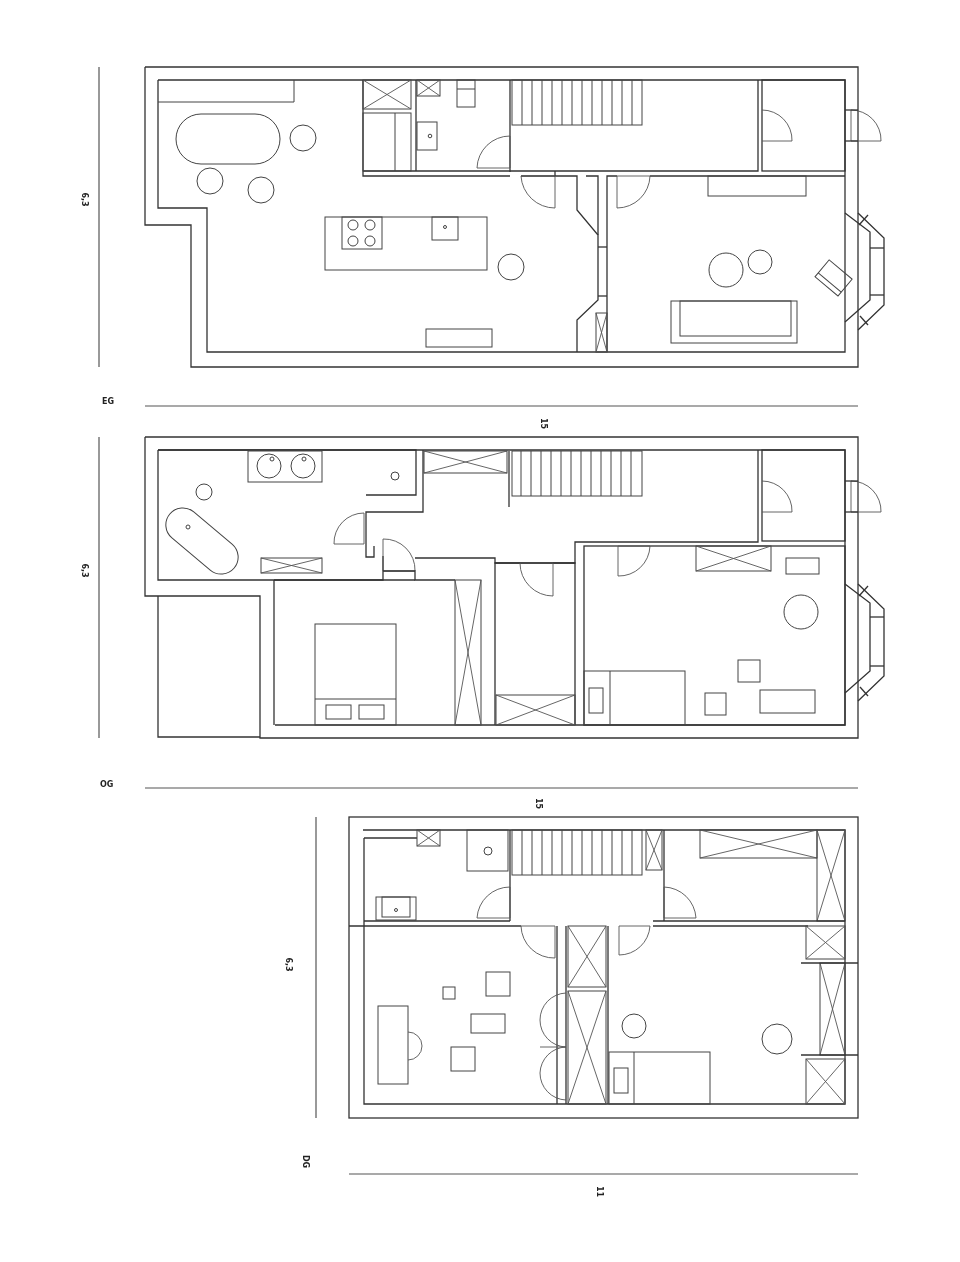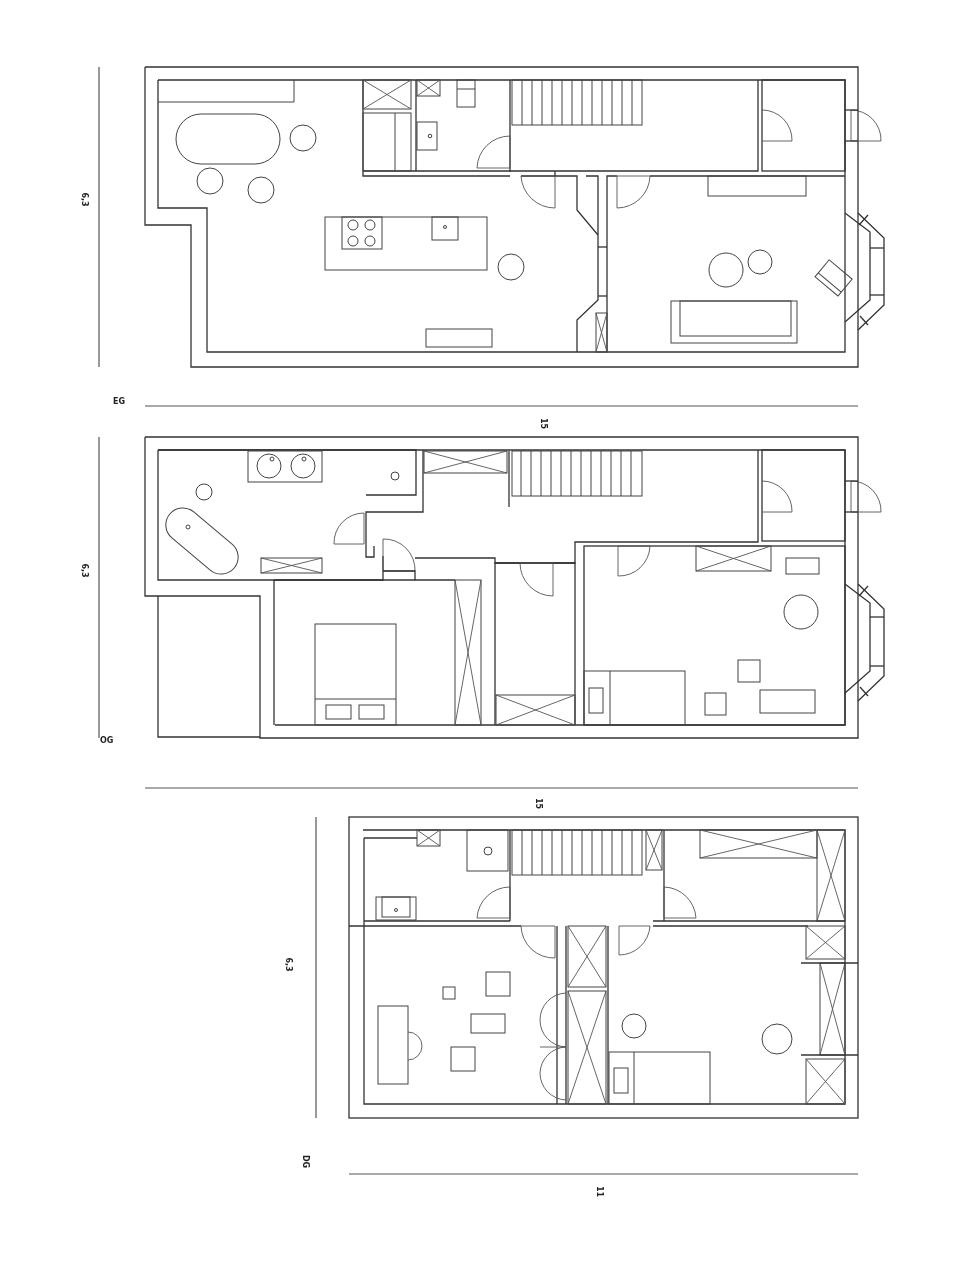--- a/index.html
+++ b/index.html
@@ -296,22 +296,22 @@
     <line class="dim" x1="99" y1="67" x2="99" y2="367"></line>
     <line class="dim" x1="145" y1="406" x2="858" y2="406"></line>
     <line class="dim" x1="99" y1="437" x2="99" y2="738"></line>
     <line class="dim" x1="145" y1="788" x2="858" y2="788"></line>
     <line class="dim" x1="316" y1="817" x2="316" y2="1118"></line>
     <line class="dim" x1="349" y1="1174" x2="858" y2="1174"></line>
   </g>
 </svg>
 
 <div class="lbl rot" style="left:77px;top:195px;">6,3</div>
-<div class="lbl" style="left:102px;top:397px;margin-left:11px;">EG</div>
+<div class="lbl" style="left:102px;top:397px;">EG</div>
 <div class="lbl rot" style="left:538px;top:419px;">15</div>
 
 <div class="lbl rot" style="left:77px;top:566px;">6,3</div>
-<div class="lbl" style="left:100px;top:736px;">OG</div>
+<div class="lbl" style="left:100px;top:780px;">OG</div>
 <div class="lbl rot" style="left:533px;top:799px;">15</div>
 
 <div class="lbl rot" style="left:281px;top:960px;">6,3</div>
 <div class="lbl rot" style="left:299px;top:1157px;">DG</div>
 <div class="lbl rot" style="left:594px;top:1187px;">11</div>
 
 </body></html>

